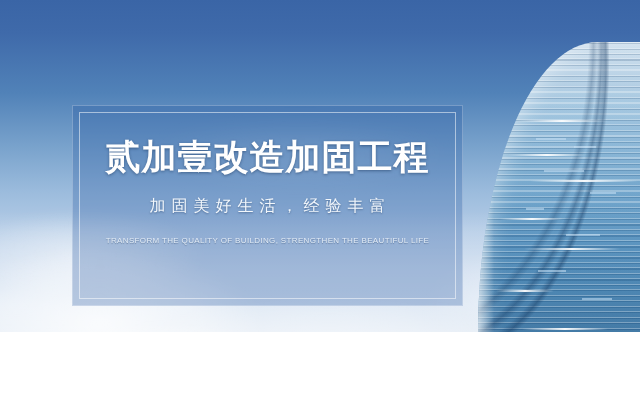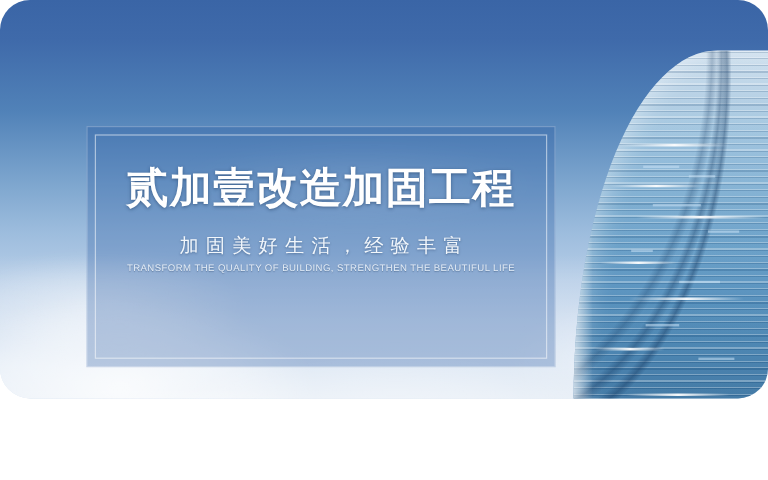--- a/index.html
+++ b/index.html
@@ -12,21 +12,20 @@
     background:linear-gradient(to bottom,
       #3a65a6 0%,
       #3f6aaa 10%,
       #5182b8 28%,
       #7ba4cd 45%,
       #9cbcdd 58%,
       #b6cde7 70%,
       #c4d6ec 82%,
       #c9daee 92%,
       #c2d4e9 100%);
-    border-radius:25px;
   }
   
   .cloud{position:absolute;border-radius:50%;pointer-events:none;}
   .c1{left:-60px;top:250px;width:320px;height:150px;
       background:radial-gradient(ellipse at 50% 50%,rgba(255,255,255,.85) 0%,rgba(255,255,255,.45) 45%,rgba(255,255,255,0) 72%);
       filter:blur(6px);}
   .c2{left:120px;top:300px;width:420px;height:130px;
       background:radial-gradient(ellipse at 50% 50%,rgba(255,255,255,.7) 0%,rgba(255,255,255,.32) 50%,rgba(255,255,255,0) 74%);
       filter:blur(8px);}
   .c3{left:-40px;top:330px;width:380px;height:120px;
@@ -126,21 +125,21 @@
     white-space:nowrap;
   }
   .title-third{
     margin-top:19px;
     font-size:20px;line-height:1;font-weight:bold;color:#ffffff;
     letter-spacing:1.5px;
     text-shadow:0 1px 3px rgba(10,35,70,.45);
     white-space:nowrap;
   }
   .title-en{
-    margin-top:6px;
+    margin-top:23px;
     font-size:8px;line-height:1;color:#e3ecf6;
     letter-spacing:.35px;
     text-shadow:0 1px 1px rgba(10,35,70,.35);
     white-space:nowrap;
     text-align:center;
   }
 </style>
 </head>
 <body>
 

